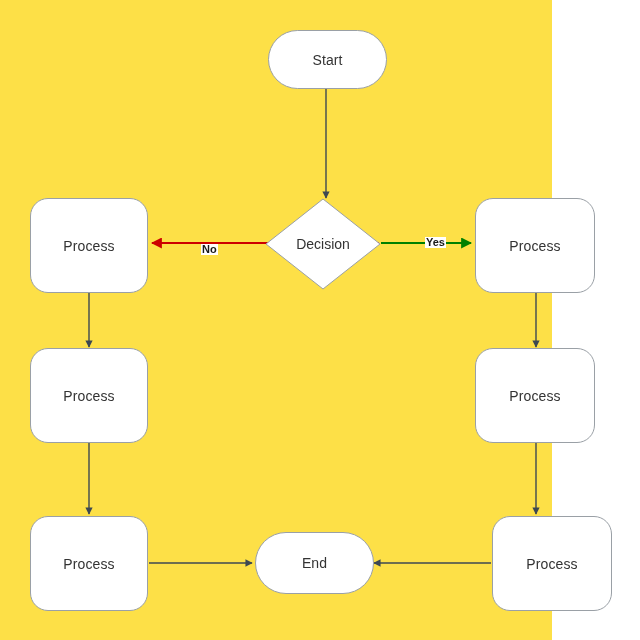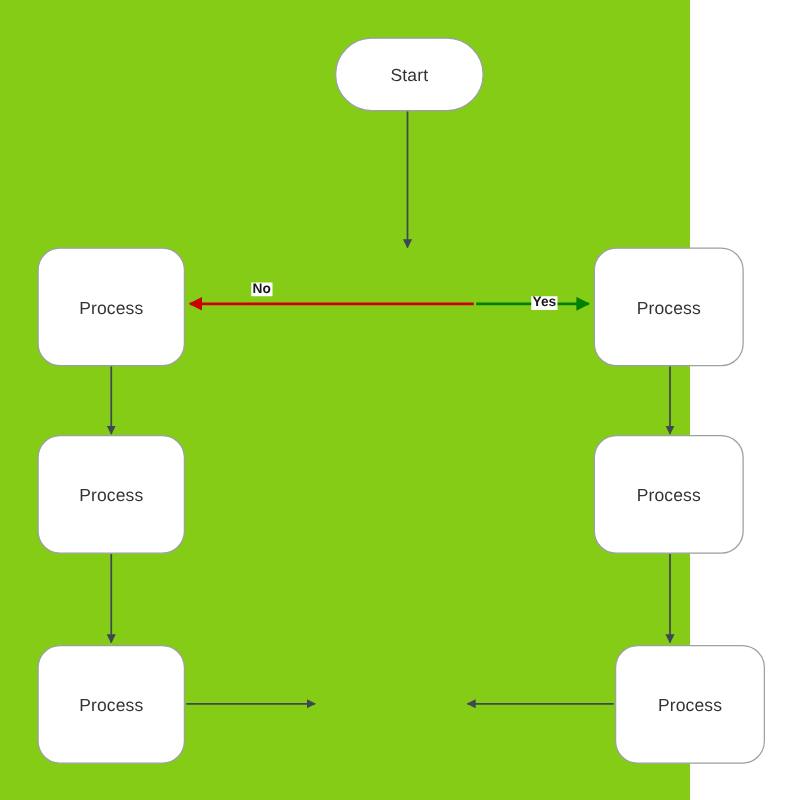--- a/index.html
+++ b/index.html
@@ -10,21 +10,21 @@
   body {
     width: 640px;
     height: 640px;
     overflow: hidden;
     font-family: "Liberation Sans", sans-serif;
   }
   #flowchart-canvas {
     position: relative;
     width: 552px;
     height: 640px;
-    background: #84cc16;
+    background: #fde047;
     text-align: right;
   }
   #edge-layer {
     position: absolute;
     left: 0;
     top: 0;
     width: 640px;
     height: 640px;
   }
   .node {
@@ -114,20 +114,26 @@
     <line x1="536" y1="443" x2="536" y2="514" stroke="#3d4852" stroke-width="1.4" marker-end="url(#arrow-gray)"></line>
 
     <line x1="149" y1="563" x2="252" y2="563" stroke="#3d4852" stroke-width="1.4" marker-end="url(#arrow-gray)"></line>
     <line x1="491" y1="563" x2="374" y2="563" stroke="#3d4852" stroke-width="1.4" marker-end="url(#arrow-gray)"></line>
   </svg>
 
   <div class="node node-terminator" style="left:268px; top:30px; width:119px; height:59px;">
     <span class="node-label">Start</span>
   </div>
 
+  <div class="node-decision" style="left:265px; top:198px; width:116px; height:92px;">
+    <svg class="decision-shape" width="116" height="92" viewBox="0 0 116 92" xmlns="http://www.w3.org/2000/svg">
+      <polygon points="58,1 115,46 58,91 1,46" fill="#ffffff" stroke="#9aa0a6" stroke-width="1"></polygon>
+    </svg>
+    <span class="decision-label">Decision</span>
+  </div>
 
   <div class="node node-process" style="left:30px; top:198px; width:118px; height:95px;">
     <span class="node-label">Process</span>
   </div>
 
   <div class="node node-process" style="left:30px; top:348px; width:118px; height:95px;">
     <span class="node-label">Process</span>
   </div>
 
   <div class="node node-process" style="left:30px; top:516px; width:118px; height:95px;">
@@ -139,18 +145,21 @@
   </div>
 
   <div class="node node-process" style="left:475px; top:348px; width:120px; height:95px;">
     <span class="node-label">Process</span>
   </div>
 
   <div class="node node-process" style="left:492px; top:516px; width:120px; height:95px;">
     <span class="node-label">Process</span>
   </div>
 
+  <div class="node node-terminator" style="left:255px; top:532px; width:119px; height:62px;">
+    <span class="node-label">End</span>
+  </div>
 
-  <span class="edge-label edge-label-no" style="left:201px; top:226px;">No</span>
+  <span class="edge-label edge-label-no" style="left:201px; top:244px;">No</span>
 
   <span class="edge-label edge-label-yes" style="left:425px; top:237px;">Yes</span>
 
 </div>
 
 </body></html>

